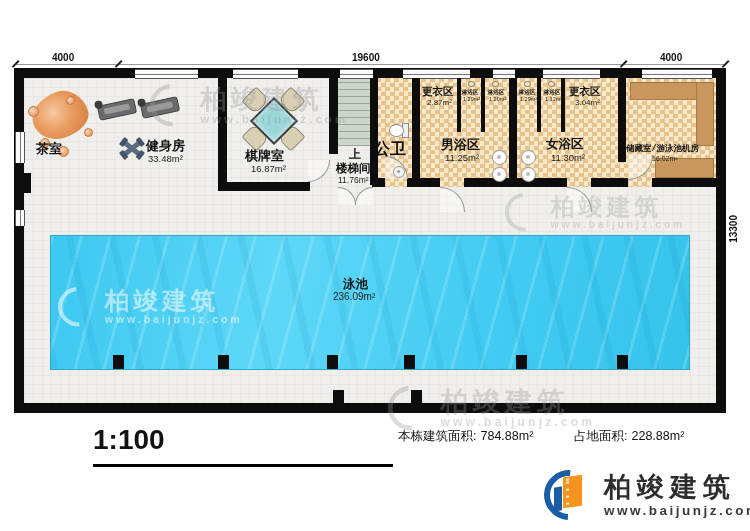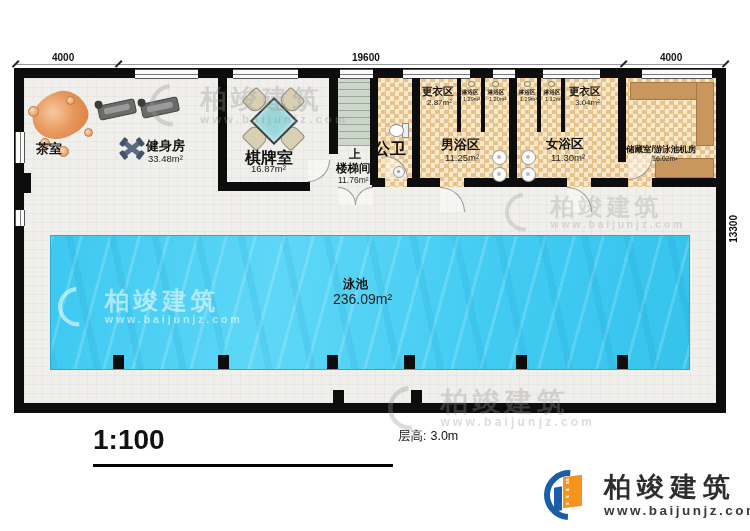--- a/index.html
+++ b/index.html
@@ -121,21 +121,21 @@
 
   <div class="floor"></div>
   <div class="tile"></div>
   <div class="stairs"></div>
 
   <div class="pool">
     <div class="wav1"></div>
     <div class="wav2"></div>
   </div>
   <div class="lbl" style="left:343px;top:278px;font-size:12.5px;">泳池</div>
-  <div class="area" style="left:333px;top:291px;font-size:14px;">236.09m²</div>
+  <div class="area" style="left:333px;top:291px;font-size:10px;">236.09m²</div>
 
   <div class="col" style="left:113px;top:355px;"></div>
   <div class="col" style="left:218px;top:355px;"></div>
   <div class="col" style="left:327px;top:355px;"></div>
   <div class="col" style="left:404px;top:355px;"></div>
   <div class="col" style="left:516px;top:355px;"></div>
   <div class="col" style="left:617px;top:355px;"></div>
   <div class="col" style="left:333px;top:390px;"></div>
   <div class="col" style="left:411px;top:390px;"></div>
 
@@ -203,21 +203,21 @@
   <div class="dumb" style="left:120px;top:146px;transform:rotate(38deg);"></div>
   <div class="dumb" style="left:120px;top:146px;transform:rotate(-38deg);"></div>
   <div class="lbl" style="left:146px;top:139px;font-size:13px;">健身房</div>
   <div class="area" style="left:148px;top:153px;font-size:9.5px;">33.48m²</div>
 
   <div class="chair" style="left:245px;top:91px;transform:rotate(-45deg);"></div>
   <div class="chair" style="left:281px;top:91px;transform:rotate(45deg);"></div>
   <div class="chair" style="left:245px;top:128px;transform:rotate(-135deg);"></div>
   <div class="chair" style="left:281px;top:128px;transform:rotate(135deg);"></div>
   <div class="mj-table"></div>
-  <div class="lbl" style="left:245px;top:149px;font-size:16px;">棋牌室</div>
+  <div class="lbl" style="left:245px;top:149px;font-size:13px;">棋牌室</div>
   <div class="area" style="left:251px;top:163px;font-size:9.5px;">16.87m²</div>
 
   <div class="lbl" style="left:349px;top:148px;font-size:12px;">上</div>
   <div class="lbl" style="left:336px;top:162px;font-size:11.5px;">楼梯间</div>
   <div class="area" style="left:338px;top:175px;font-size:8.5px;">11.76m²</div>
 
   <div class="wct"></div>
   <div class="wcb"></div>
   <div class="drain" style="left:393px;top:166px;"></div>
   <div class="lbl" style="left:374px;top:140px;font-size:16px;">公卫</div>
@@ -243,21 +243,21 @@
 
   <div class="sh-circ" style="left:492px;top:150px;"></div>
   <div class="sh-circ" style="left:492px;top:167px;"></div>
   <div class="sh-circ" style="left:521px;top:150px;"></div>
   <div class="sh-circ" style="left:521px;top:167px;"></div>
   <div class="lbl" style="left:441px;top:138px;font-size:13px;">男浴区</div>
   <div class="area" style="left:445px;top:152px;font-size:9.5px;">11.25m²</div>
   <div class="lbl" style="left:546px;top:138px;font-size:12.5px;">女浴区</div>
   <div class="area" style="left:551px;top:152px;font-size:9.5px;">11.30m²</div>
 
-  <div class="lbl" style="left:626px;top:145px;font-size:8.5px;">储藏室/游泳池机房</div>
+  <div class="lbl" style="left:626px;top:145px;font-size:8.5px;font-family:Liberation Mono, monospace;">储藏室/游泳池机房</div>
   <div class="area" style="left:652px;top:155px;font-size:7px;">16.02m²</div>
 
   <div class="wm wm1">
     <div class="wm-ic"></div>
     <div class="wm-txt">
         <span class="wm-name">柏竣建筑</span>
     <span class="wm-url">www.baijunjz.com</span>
       </div>
   </div>
   <div class="wm wm2">
@@ -282,21 +282,24 @@
       </div>
   </div>
 </div>
 
 <div class="tb-title">
   <span class="s">1:100</span>
 </div>
 
 <div class="stats">
   <div class="it">
-    <span class="lab">层高:</span><span class="val">3.0m</span>
+    <span class="lab">本栋建筑面积:</span><span class="val">784.88m²</span>
+  </div>
+  <div class="it">
+    <span class="lab">占地面积:</span><span class="val">228.88m²</span>
   </div>
 </div>
 
 <div class="logo-ic">
   <div class="logo-ring"></div>
   <div class="logo-b2"></div>
   <div class="logo-b1"></div>
 </div>
 <div class="logo-name">柏竣建筑</div>
 <div class="logo-url">www.baijunjz.com</div>

